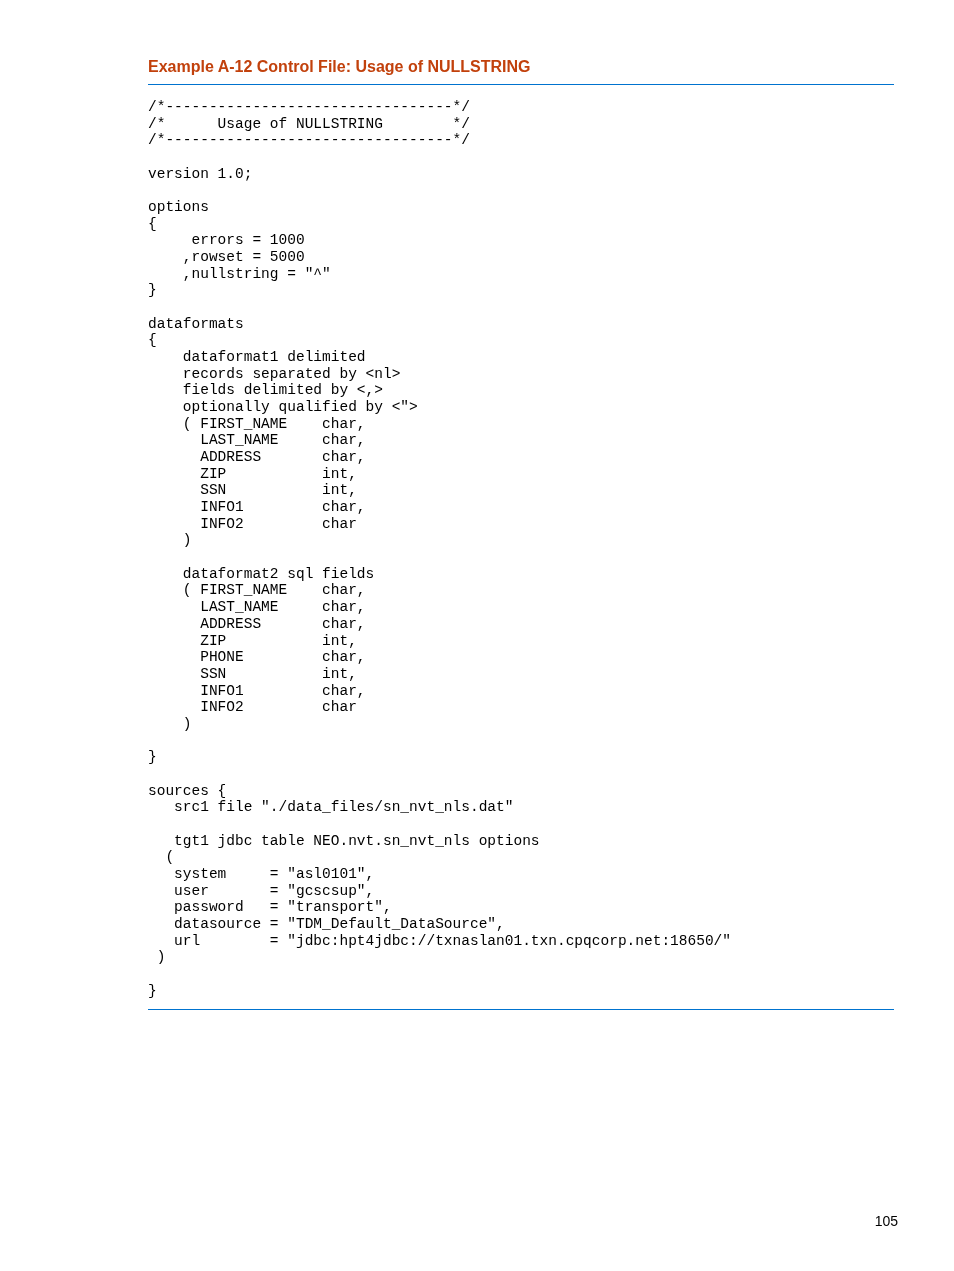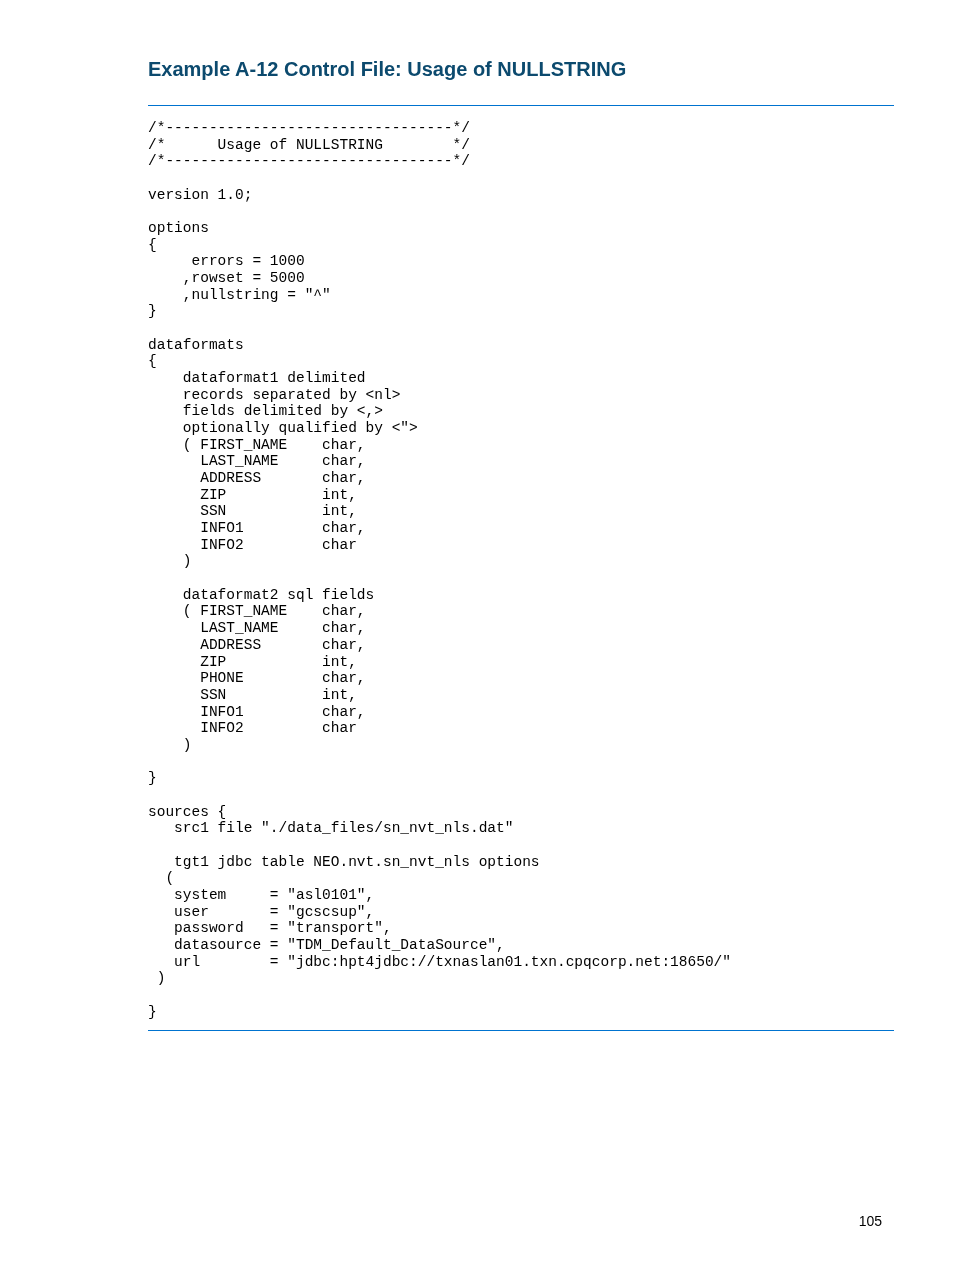--- a/index.html
+++ b/index.html
@@ -12,24 +12,24 @@
     position: relative;
     box-sizing: border-box;
   }
   .page {
     padding: 58px 60px 40px 148px;
     box-sizing: border-box;
     height: 100%;
     position: relative;
   }
   .example-title {
-    color: #0c4a6e;
+    color: #c2410c;
     font-weight: bold;
-    font-size: 20px;
-    margin-bottom: 24px;
+    font-size: 16px;
+    margin-bottom: 8px;
   }
   .rule {
     border: none;
     border-top: 1.5px solid #0073cf;
     margin: 0 0 14px 0;
   }
   .bottom-rule {
     border: none;
     border-top: 1.5px solid #0073cf;
     margin: 10px 0 0 0;
@@ -38,21 +38,21 @@
     font-family: "Courier New", Courier, monospace;
     font-size: 14.5px;
     line-height: 1.15;
     white-space: pre;
     margin: 0;
     color: #000000;
   }
   .page-number {
     position: absolute;
     bottom: 42px;
-    right: 72px;
+    right: 56px;
     font-size: 14px;
     color: #000;
   }
 </style>
 </head>
 <body>
 
 <div class="page">
   <div class="example-title">Example A-12 Control File: Usage of NULLSTRING</div>
   <hr class="rule">

